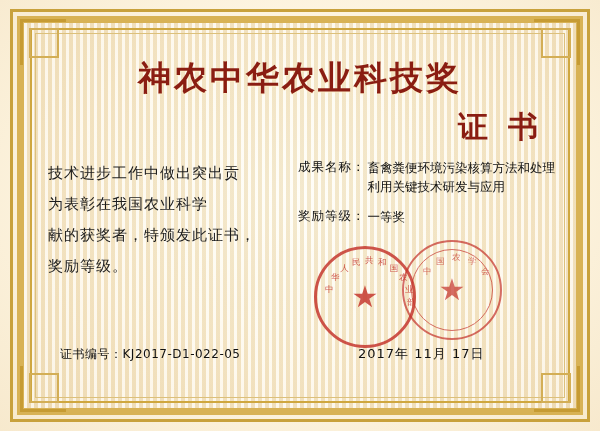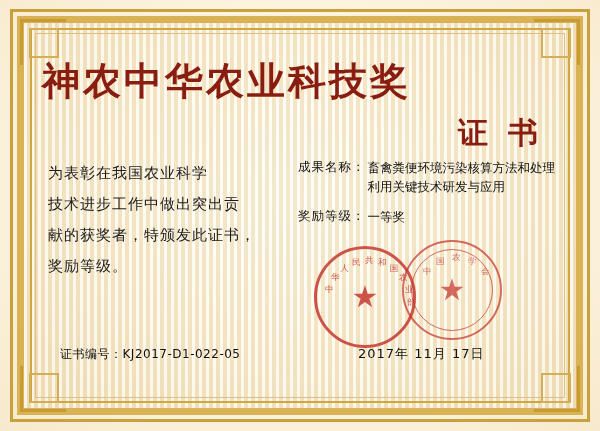--- a/index.html
+++ b/index.html
@@ -82,24 +82,25 @@
   .corner.bl::before { top: auto; bottom: 6px; }
   .corner.br { right: 20px; bottom: 19px; border-left: none; border-top: none; }
   .corner.br::before { left: auto; right: 6px; top: auto; bottom: 6px; }
 
   .content {
     position: absolute;
     left: 42px; top: 40px; right: 42px; bottom: 40px;
   }
 
   .title-main {
+    text-align: center;
     margin-top: 16px;
     font-family: "DejaVu Serif", serif;
     font-weight: bold;
-    font-size: 38px;
+    font-size: 33px;
     letter-spacing: 3px;
     color: #8a1d12;
     text-shadow: 0 1px 0 rgba(255,240,200,.8);
   }
   .title-sub {
     text-align: right;
     margin-top: 6px;
     font-family: "DejaVu Serif", serif;
     font-weight: bold;
     font-size: 30px;
@@ -231,22 +232,22 @@
   <div class="corner br"></div>
 
   <div class="content">
 
     <div class="title-main">神农中华农业科技奖</div>
     <div class="title-sub">证书</div>
 
     <div class="body-row">
 
       <div class="left-text">
+        <div>技术进步工作中做出突出贡</div>
         <div>为表彰在我国农业科学</div>
-        <div>技术进步工作中做出突出贡</div>
         <div>献的获奖者，特颁发此证书，</div>
         <div>奖励等级。</div>
       </div>
 
       <div class="right-block">
         <div class="field">
           <div class="field-label">成果名称：</div>
           <div class="field-value">畜禽粪便环境污染核算方法和处理利用关键技术研发与应用</div>
         </div>
         <div class="field">

